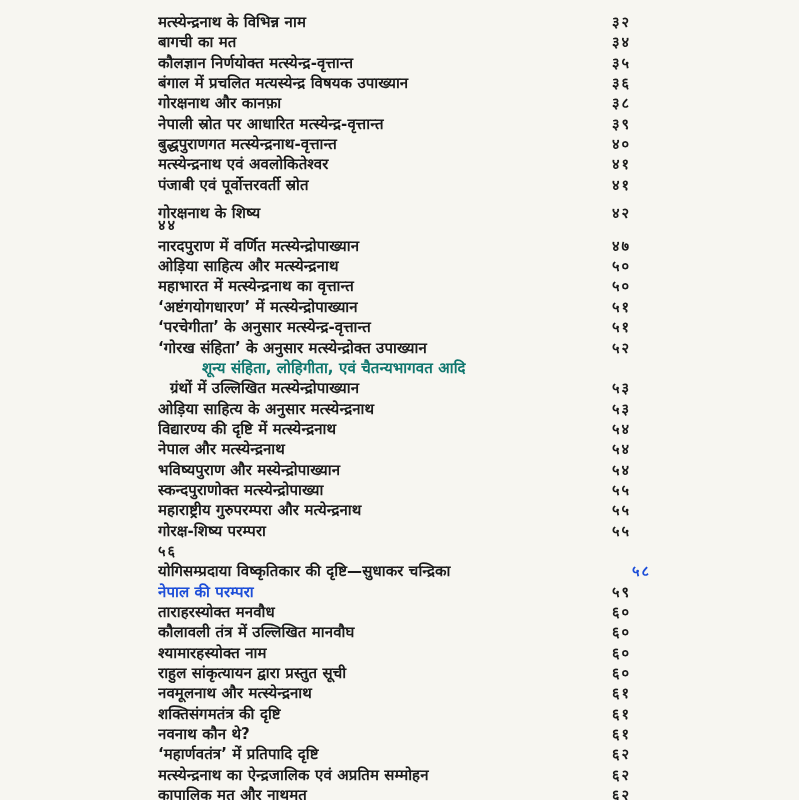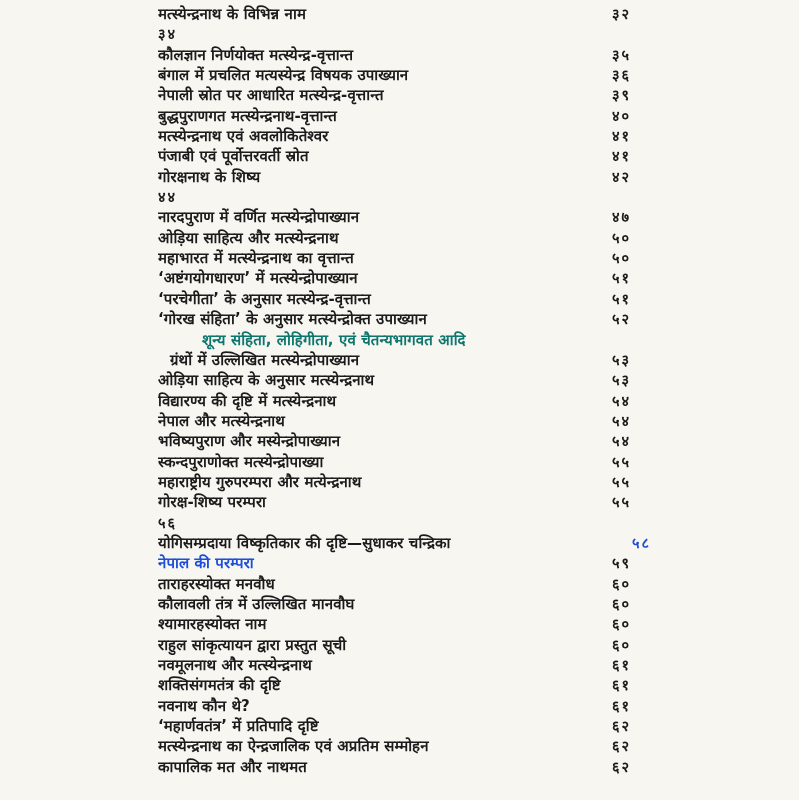--- a/index.html
+++ b/index.html
@@ -8,21 +8,21 @@
     width: 799px;
     height: 800px;
     overflow: hidden;
     background: #f7f6f1;
   }
   .page {
     box-sizing: border-box;
     width: 799px;
     height: 800px;
     background: #f7f6f1;
-    padding: 4px 0 0 0;
+    padding: 12px 0 0 0;
     font-family: "DejaVu Sans", sans-serif;
     color: #1b1b1b;
   }
   .toc {
     box-sizing: border-box;
     width: 100%;
     padding: 0 100px 0 158px;
   }
   .toc-row {
     display: flex;
@@ -53,48 +53,53 @@
 </head>
 <body style="background: rgb(247, 246, 241);">
 
 <div class="page">
   <div class="toc">
       <div class="toc-row">
         <span class="toc-title" style="color: rgb(27, 27, 27);">मत्स्येन्द्रनाथ के विभिन्न नाम</span>
         <span class="toc-page" style="color: rgb(27, 27, 27);">३२</span>
       </div>
       <div class="toc-row">
+        <span class="toc-title" style="color: rgb(27, 27, 27);">बागची का मत</span>
         <span class="toc-page" style="color: rgb(27, 27, 27);">३४</span>
       </div>
       <div class="toc-row">
         <span class="toc-title" style="color: rgb(27, 27, 27);">कौलज्ञान निर्णयोक्त मत्स्येन्द्र-वृत्तान्त</span>
         <span class="toc-page" style="color: rgb(27, 27, 27);">३५</span>
       </div>
       <div class="toc-row">
         <span class="toc-title" style="color: rgb(27, 27, 27);">बंगाल में प्रचलित मत्यस्येन्द्र विषयक उपाख्यान</span>
         <span class="toc-page" style="color: rgb(27, 27, 27);">३६</span>
       </div>
       <div class="toc-row">
+        <span class="toc-title" style="color: rgb(27, 27, 27);">गोरक्षनाथ और कानफ़ा</span>
+        <span class="toc-page" style="color: rgb(27, 27, 27);">३८</span>
+      </div>
+      <div class="toc-row">
         <span class="toc-title" style="color: rgb(27, 27, 27);">नेपाली स्रोत पर आधारित मत्स्येन्द्र-वृत्तान्त</span>
         <span class="toc-page" style="color: rgb(27, 27, 27);">३९</span>
       </div>
       <div class="toc-row">
         <span class="toc-title" style="color: rgb(27, 27, 27);">बुद्धपुराणगत मत्स्येन्द्रनाथ-वृत्तान्त</span>
         <span class="toc-page" style="color: rgb(27, 27, 27);">४०</span>
       </div>
       <div class="toc-row">
         <span class="toc-title" style="color: rgb(27, 27, 27);">मत्स्येन्द्रनाथ एवं अवलोकितेश्वर</span>
         <span class="toc-page" style="color: rgb(27, 27, 27);">४१</span>
       </div>
       <div class="toc-row">
         <span class="toc-title" style="color: rgb(27, 27, 27);">पंजाबी एवं पूर्वोत्तरवर्ती स्रोत</span>
         <span class="toc-page" style="color: rgb(27, 27, 27);">४१</span>
       </div>
       <div class="toc-row">
-        <span class="toc-title" style="color: rgb(27, 27, 27);">गोरक्षनाथ के शिष्य</span>
+        <span class="toc-title" style="color: rgb(27, 27, 27); margin-top: 8px;">गोरक्षनाथ के शिष्य</span>
         <span class="toc-page" style="color: rgb(27, 27, 27);">४२</span>
       </div>
       <div class="toc-row">
         <span class="toc-page" style="color: rgb(27, 27, 27);">४४</span>
       </div>
       <div class="toc-row">
         <span class="toc-title" style="color: rgb(27, 27, 27);">नारदपुराण में वर्णित मत्स्येन्द्रोपाख्यान</span>
         <span class="toc-page" style="color: rgb(27, 27, 27);">४७</span>
       </div>
       <div class="toc-row">

